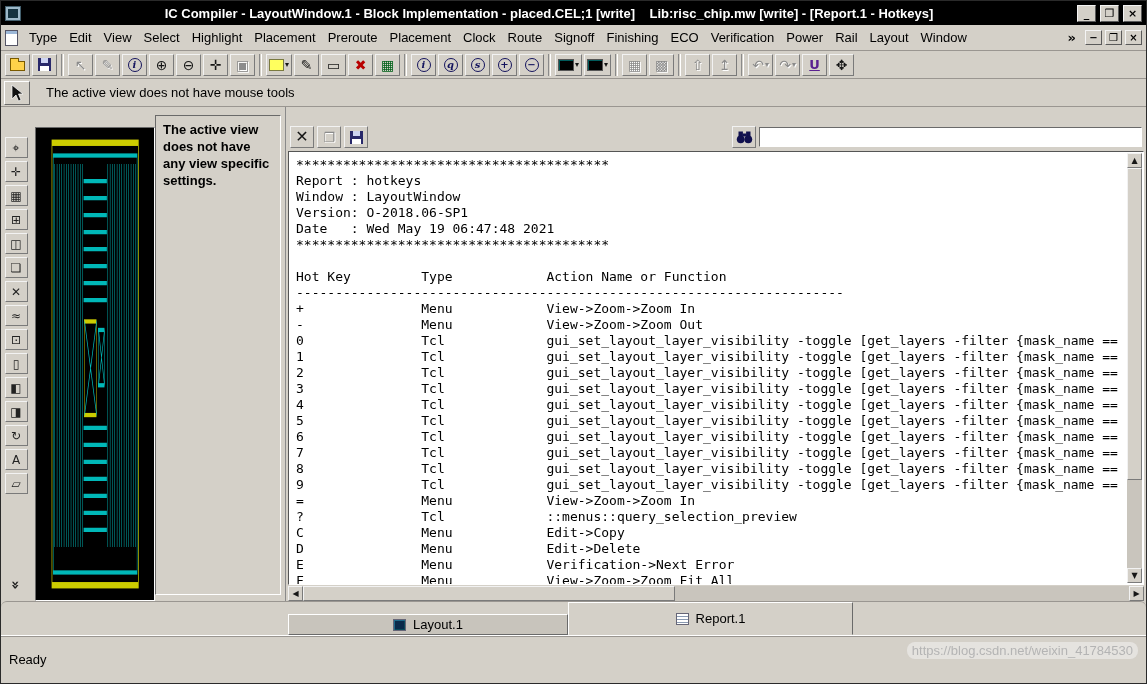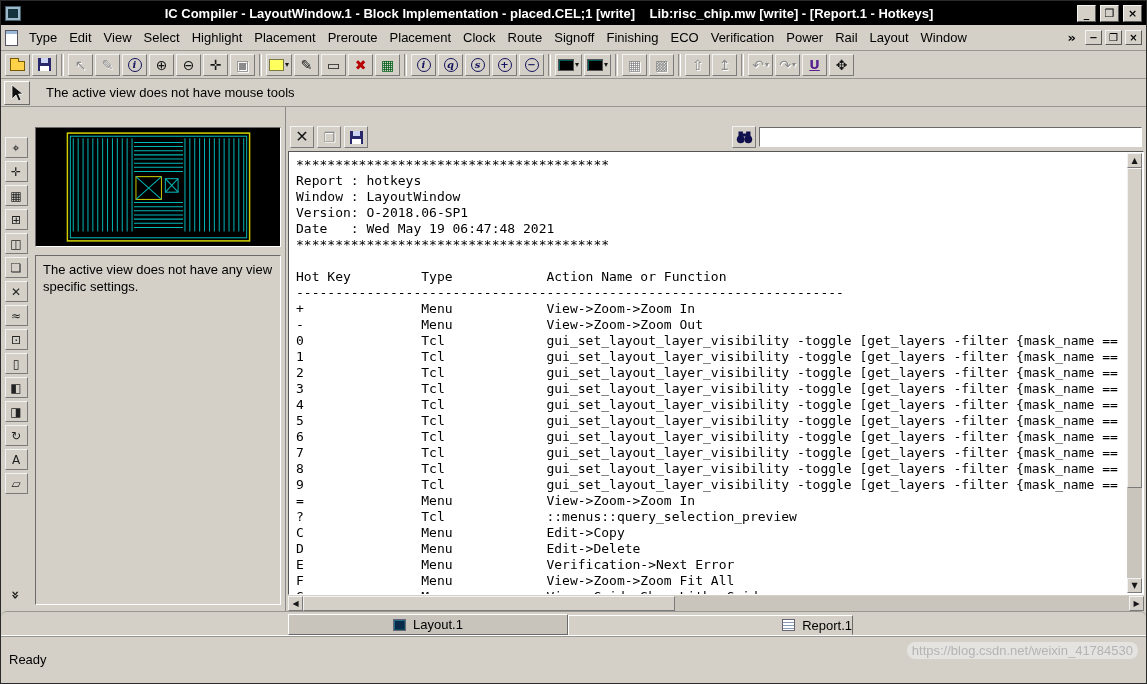--- a/index.html
+++ b/index.html
@@ -48,21 +48,21 @@
   .pointer-box{width:26px;height:24px;background:#d4d0c8;border:1px solid;border-color:#fff #6a6a6a #6a6a6a #fff;display:flex;align-items:center;justify-content:center;}
 
   
   .main{flex:1;display:flex;min-height:0;}
   .sidebar{flex:0 0 30px;display:flex;flex-direction:column;align-items:center;gap:3px;padding:30px 0 6px;}
   .sbtn{width:23px;height:21px;background:#d4d0c8;border:1px solid;border-color:#f2f2f2 #7a7a7a #7a7a7a #f2f2f2;display:flex;align-items:center;justify-content:center;order:1;}
   .sbtn .gi{font:12px/1 "DejaVu Sans",sans-serif;color:#222;}
   .sbtn.more{order:3;margin-top:auto;border:none;background:none;}
   .sbtn.more .gi{transform:rotate(90deg);font-weight:bold;font-size:14px;}
 
-  .left-panel{flex:0 0 255px;display:flex;flex-direction:column;padding:0 4px;border-right:1px solid #8a8a8a;min-height:0;}
+  .left-panel{flex:0 0 255px;display:flex;flex-direction:row;padding:0 4px;border-right:1px solid #8a8a8a;min-height:0;font-weight:bold;}
   .preview{margin-top:20px;flex:0 0 120px;background:#000;border:1px solid;border-color:#6a6a6a #fff #fff #6a6a6a;padding:2px;}
   .preview svg{width:100%;height:100%;display:block;}
   .settings{margin:8px 0 6px;flex:1;border:1px solid;border-color:#6a6a6a #fff #fff #6a6a6a;padding:5px 7px;line-height:17px;background:#d4d0c8;}
 
   .report-panel{flex:1;display:flex;flex-direction:column;min-width:0;padding:0 2px;}
   .rtoolbar{margin-top:18px;flex:0 0 26px;display:flex;align-items:center;gap:3px;padding:0 2px 2px;}
   .rtb{width:24px;height:22px;background:#d4d0c8;border:1px solid;border-color:#f2f2f2 #7a7a7a #7a7a7a #f2f2f2;display:flex;align-items:center;justify-content:center;}
   .rtb .gi{font:13px/1 "DejaVu Sans",sans-serif;color:#161616;}
   .rtb .gi.x{font-weight:bold;font-size:16px;}
   .rtb.dim .gi{color:#8b8b8b;text-shadow:1px 1px 0 #fff;}
@@ -80,21 +80,21 @@
   .vtrack{flex:1;position:relative;}
   .vthumb{position:absolute;top:0;left:0;right:0;height:78%;background:#d4d0c8;border:1px solid;border-color:#f2f2f2 #7a7a7a #7a7a7a #f2f2f2;}
   .hscroll{flex:0 0 15px;display:flex;margin-top:1px;}
   .htrack{flex:1;position:relative;background:#c9c5bd;}
   .hthumb{position:absolute;left:0;top:0;bottom:0;width:45%;background:#d4d0c8;border:1px solid;border-color:#f2f2f2 #7a7a7a #7a7a7a #f2f2f2;}
 
   
   .tabbar{flex:0 0 24px;display:flex;align-items:flex-end;padding-left:287px;border-top:1px solid #9a9691;border-radius:6px;}
   .tab{height:21px;display:flex;align-items:center;justify-content:center;gap:7px;border:1px solid;border-color:#fff #6a6a6a #6a6a6a #fff;background:#c8c4bc;}
   .tab.layout{width:280px;}
-  .tab.active{width:285px;height:20px;background:#d4d0c8;border-bottom-color:#d4d0c8;justify-content:flex-end;}
+  .tab.active{width:285px;height:33px;background:#d4d0c8;border-bottom-color:#d4d0c8;}
   .tabicon{width:13px;height:12px;display:inline-block;}
   .tabicon.layout-ic{background:repeating-linear-gradient(90deg,#0a2a4a 0 3px,#2species 0) #0a2a4a;background:#0a2a4a;border:1px solid #667;box-shadow:inset 1px 1px 0 #1e6a8a,inset -1px -1px 0 #0a4a5a;}
   .tabicon.report-ic{background:repeating-linear-gradient(#fff 0 2px,#8a9ab2 2px 3px);border:1px solid #667;}
 
   
   .statusbar{flex:0 0 30px;border-top:1px solid #fff;box-shadow:inset 0 1px 0 #9a9691;display:flex;align-items:flex-start;padding:16px 8px;position:relative;}
   .watermark{position:absolute;right:8px;top:6px;color:#b4b4b4;background:rgba(242,242,242,.55);padding:1px 5px;border-radius:8px;}
 </style>
 </head>
 <body>

